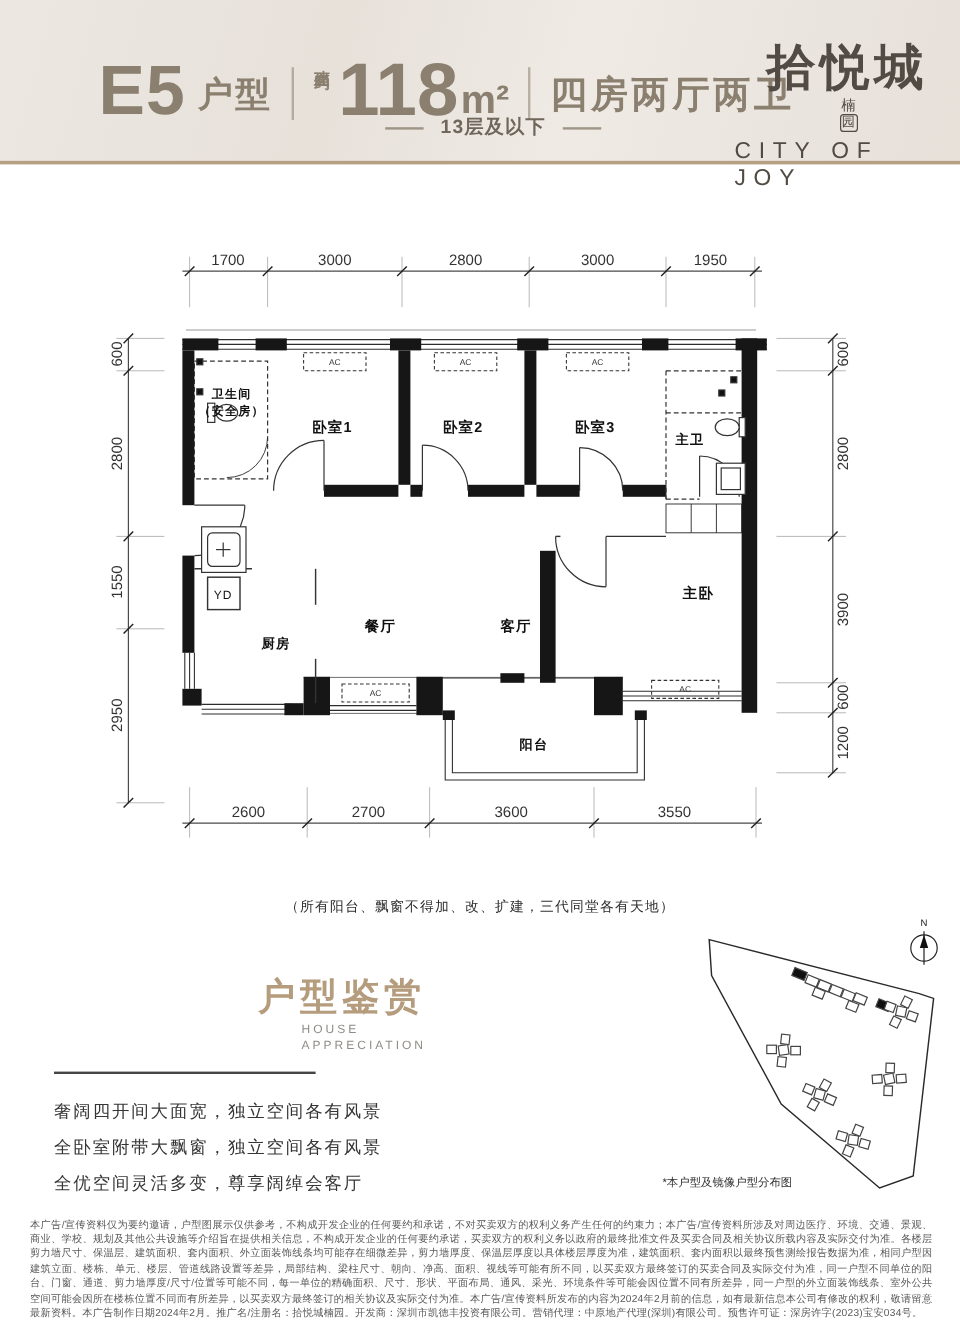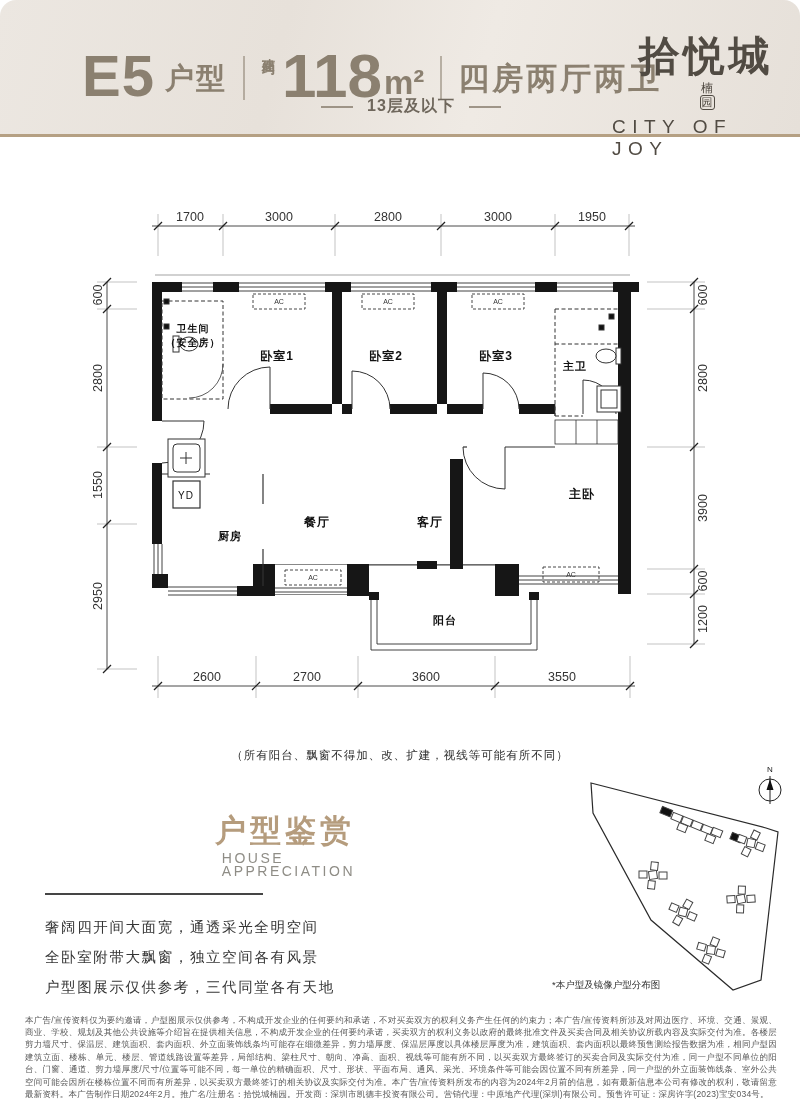--- a/index.html
+++ b/index.html
@@ -1,17 +1,17 @@
 <!DOCTYPE html>
 <html><head>
 <meta charset="utf-8">
 <style>
   html,body{margin:0;padding:0;background:#fff;}
   body{font-family:"Liberation Sans",sans-serif;}
-  .page{position:relative;width:800px;height:1102px;background:#fff;overflow:hidden;border-radius:16px;}
+  .page{position:relative;width:800px;height:1102px;background:#fff;overflow:hidden;}
 
   
   .header{position:absolute;left:0;top:0;width:800px;height:134px;
     background:linear-gradient(105deg,#ece7e1 0%,#e7e1da 35%,#efeae4 60%,#e6e0d9 100%);
     border-bottom:3px solid #b5a083;}
   .unit-row{position:absolute;left:82px;top:48px;display:flex;align-items:flex-end;color:#8b8070;}
   .unit-code{font-size:58px;font-weight:bold;line-height:56px;letter-spacing:1px;}
   .unit-label{font-size:29px;font-weight:bold;margin:0 0 5px 10px;letter-spacing:2px;}
   .v-sep{width:2px;height:44px;background:#8b8070;opacity:.55;margin:0 16px 4px 16px;}
   .area-prefix{writing-mode:vertical-lr;font-size:13px;line-height:15px;letter-spacing:2px;
@@ -33,21 +33,21 @@
 
   
   .plan-wrap{position:absolute;left:85px;top:204px;}
   .plan-note{position:absolute;left:0;top:748px;width:800px;text-align:center;
     font-size:11.5px;color:#2e2e2e;letter-spacing:1px;}
 
   
   .appre{position:absolute;left:45px;top:810px;width:310px;}
   .appre-head{display:flex;align-items:flex-end;flex-direction:column;}
   .appre-title{font-size:31px;color:#b59c7d;letter-spacing:4px;font-weight:bold;}
-  .appre-sub{margin:0 0 2px 14px;color:#8f8d86;font-size:14px;letter-spacing:2.5px;line-height:13px;}
+  .appre-sub{margin:0 0 2px 14px;color:#8f8d86;font-size:10px;letter-spacing:2.5px;line-height:13px;}
   .appre-divider{width:218px;height:2px;background:#454545;margin-top:13px;}
   .appre-lines{margin-top:17px;}
   .appre-line{font-size:14.5px;color:#353535;letter-spacing:1.6px;line-height:30px;}
 
   
   .sitemap-wrap{position:absolute;left:548px;top:760px;}
 
   
   .disclaimer{position:absolute;left:25px;top:1005px;width:752px;font-size:8.5px;
     color:#5a5a5a;line-height:12.4px;text-align:justify;letter-spacing:0.2px;}
@@ -310,35 +310,35 @@
       <text x="497" y="294">主卧</text>
       <text x="145" y="336" font-size="11">厨房</text>
       <text x="232" y="322">餐厅</text>
       <text x="345" y="322">客厅</text>
       <text x="360" y="420" font-size="11">阳台</text>
       <text x="101" y="295" font-size="10" font-weight="normal">YD</text>
     </g>
   </svg>
   </div>
 
-  <div class="plan-note">（所有阳台、飘窗不得加、改、扩建，视线等可能有所不同）</div>
+  <div class="plan-note">（所有阳台、飘窗不得加、改、扩建，三代同堂各有天地）</div>
 
   <div class="appre">
     <div class="appre-head">
       <span class="appre-title">户型鉴赏</span>
       <span class="appre-sub">
         <div>HOUSE</div>
         <div>APPRECIATION</div>
       </span>
     </div>
     <div class="appre-divider"></div>
     <div class="appre-lines">
-      <div class="appre-line">奢阔四开间大面宽，通透采光全明空间</div>
+      <div class="appre-line">奢阔四开间大面宽，独立空间各有风景</div>
       <div class="appre-line">全卧室附带大飘窗，独立空间各有风景</div>
-      <div class="appre-line">户型图展示仅供参考，三代同堂各有天地</div>
+      <div class="appre-line">全优空间灵活多变，尊享阔绰会客厅</div>
     </div>
   </div>
 
   <div class="sitemap-wrap">
   <svg width="250" height="240" viewBox="0 0 250 240">
     <defs>
       <g id="bldg" stroke="#444" stroke-width="1" fill="#fff">
         <rect x="-3" y="-13" width="7" height="8" transform="rotate(14)"></rect>
         <rect x="6" y="-3" width="8" height="7" transform="rotate(8)"></rect>
         <rect x="-4" y="6" width="7" height="8" transform="rotate(14)"></rect>

